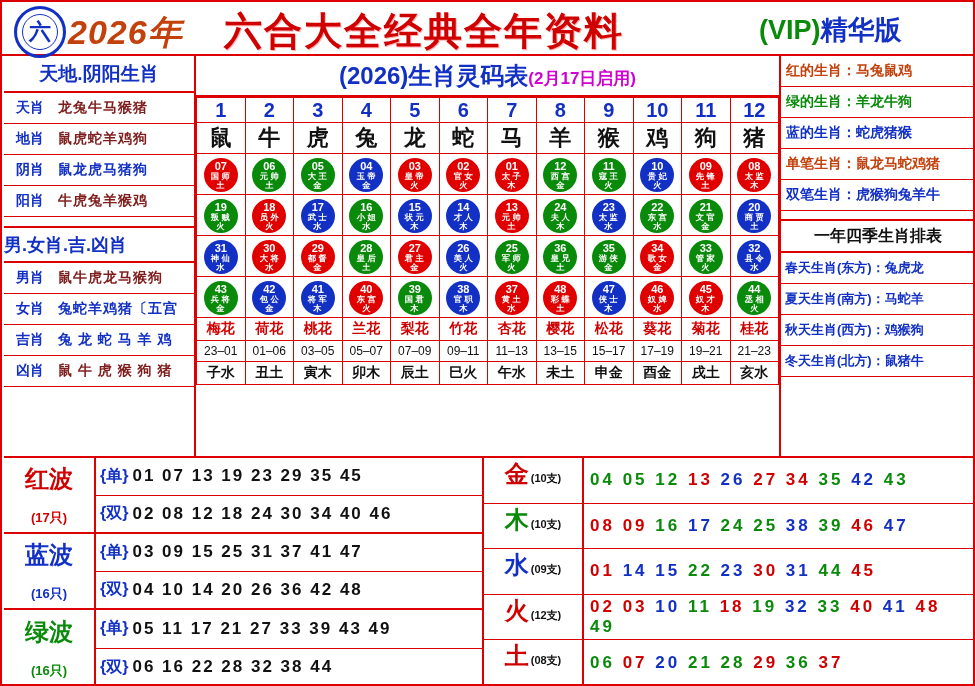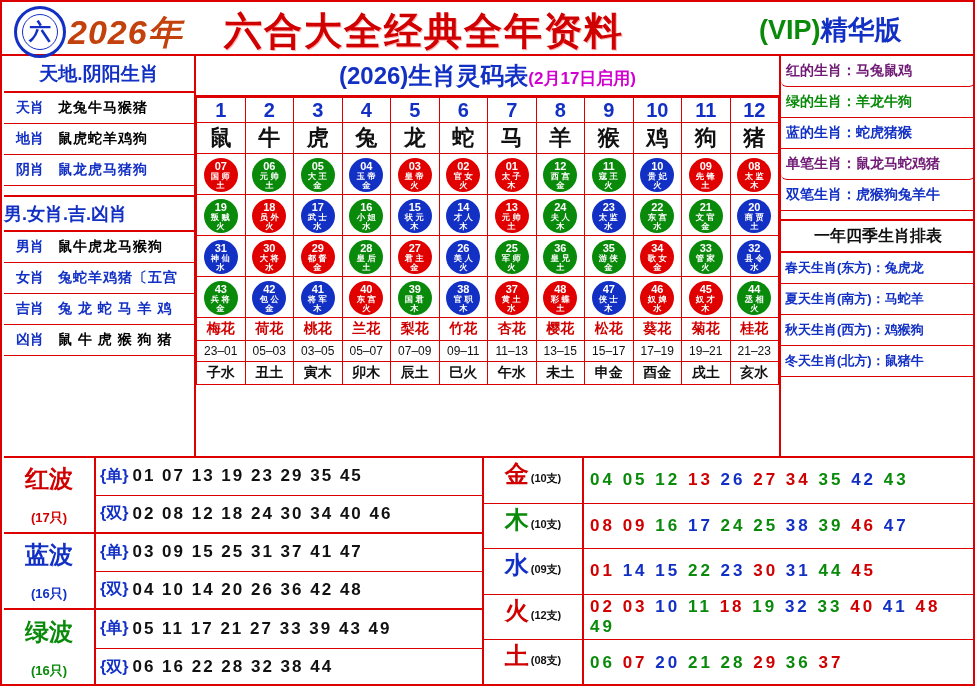--- a/index.html
+++ b/index.html
@@ -20,21 +20,21 @@
   .maintitle{position:absolute;left:222px;top:4px;font-size:38px;font-weight:bold;color:#d00000;letter-spacing:2px;
              text-shadow:1px 1px 0 #ffb3b3;}
   .vip{position:absolute;left:757px;top:10px;font-size:27px;font-weight:bold;color:#1330c4;}
   .vip .ghost{color:#0a8a0a;}
 
   
   .leftcol{position:absolute;left:2px;top:54px;width:192px;height:400px;border-right:2px solid #d00;box-sizing:border-box;}
   .lc-title{text-align:center;font-size:19px;font-weight:bold;color:#1330c4;padding:5px 0 4px;border-bottom:2px solid #d00;}
   .lc-row{display:flex;align-items:center;border-bottom:1px solid #d00;height:30px;font-size:14px;}
   .lc-row .k{width:52px;text-align:center;color:#1330c4;font-weight:bold;flex:none;}
-  .lc-row .v{flex:1;color:#000000;font-weight:bold;letter-spacing:1px;padding-left:2px;}
+  .lc-row .v{flex:1;color:#7f1d1d;font-weight:bold;letter-spacing:1px;padding-left:2px;}
   .lc-row.blue .v{color:#1330c4;}
   .lc-sep{height:9px;border-bottom:2px solid #d00;}
   .lc-title2{font-size:18px;font-weight:bold;color:#1330c4;padding:5px 0 4px;border-bottom:2px solid #d00;}
 
   
   .center{position:absolute;left:194px;top:54px;width:585px;height:400px;box-sizing:border-box;border-right:2px solid #d00;}
   .c-title{text-align:center;padding:4px 0 3px;border-bottom:2px solid #d00;}
   .c-title .a{font-size:24px;font-weight:bold;color:#1330c4;}
   .c-title .b{font-size:17px;font-weight:bold;color:#d000d0;}
   table.grid{border-collapse:collapse;width:100%;table-layout:fixed;}
@@ -54,21 +54,21 @@
   .elemrow td{height:22px;font-size:14px;font-weight:bold;color:#111;}
 
   
   .rightcol{position:absolute;left:779px;top:54px;width:194px;height:400px;box-sizing:border-box;}
   .rc-title{text-align:center;font-size:13px;font-weight:bold;padding:5px 0 4px;border-bottom:2px solid #d00;}
   .rc-title .r{color:#d00000;text-decoration:underline;}
   .rc-title .g{color:#0a8a0a;text-decoration:underline;}
   .rc-title .b{color:#1330c4;text-decoration:underline;}
   .rc-title .k{color:#111;}
   .rc-row{height:30px;display:flex;align-items:center;border-bottom:1px solid #d00;font-size:14px;font-weight:bold;padding-left:5px;}
-  .rc-row.red{color:#701a75;border-radius:6px;}
+  .rc-row.red{color:#c2410c;}
   .rc-row.green{color:#0a8a0a;}
   .rc-row.blue{color:#1330c4;}
   .rc-sep{height:8px;border-bottom:2px solid #d00;}
   .rc-title3{text-align:center;font-size:16px;font-weight:bold;color:#111;padding:5px 0 4px;border-bottom:2px solid #d00;}
   .rc-row2{height:30px;display:flex;align-items:center;border-bottom:1px solid #d00;font-size:13px;font-weight:bold;padding-left:4px;color:#1330c4;}
 
   
   .bottom{position:absolute;left:2px;top:454px;width:969px;height:228px;border-top:2px solid #d00;box-sizing:border-box;display:flex;}
   .bl{width:480px;border-right:2px solid #d00;box-sizing:border-box;}
   .br{flex:1;}
@@ -115,20 +115,24 @@
         <div class="k">天肖</div>
         <div class="v">龙兔牛马猴猪</div>
       </div>
     <div class="lc-row">
         <div class="k">地肖</div>
         <div class="v">鼠虎蛇羊鸡狗</div>
       </div>
     <div class="lc-row blue">
         <div class="k">阴肖</div>
         <div class="v">鼠龙虎马猪狗</div>
+      </div>
+    <div class="lc-row">
+        <div class="k">阳肖</div>
+        <div class="v">牛虎兔羊猴鸡</div>
       </div>
     <div class="lc-sep"></div>
     <div class="lc-title2">男.女肖.吉.凶肖</div>
     <div class="lc-row">
         <div class="k">男肖</div>
         <div class="v">鼠牛虎龙马猴狗</div>
       </div>
     <div class="lc-row blue">
         <div class="k">女肖</div>
         <div class="v">兔蛇羊鸡猪〔五宫</div>
@@ -434,21 +438,21 @@
             <td>竹花</td>
             <td>杏花</td>
             <td>樱花</td>
             <td>松花</td>
             <td>葵花</td>
             <td>菊花</td>
             <td>桂花</td>
           </tr>
       <tr class="timerow" id="row-times">
             <td>23–01</td>
-            <td>05–03</td>
+            <td>01–06</td>
             <td>03–05</td>
             <td>05–07</td>
             <td>07–09</td>
             <td>09–11</td>
             <td>11–13</td>
             <td>13–15</td>
             <td>15–17</td>
             <td>17–19</td>
             <td>19–21</td>
             <td>21–23</td>

